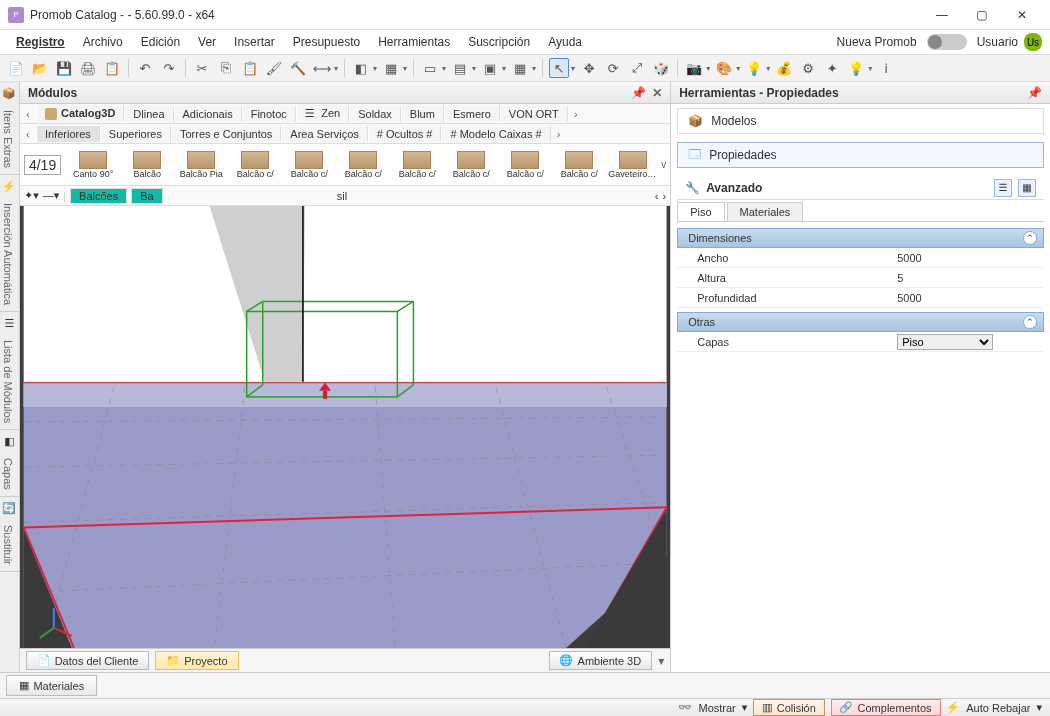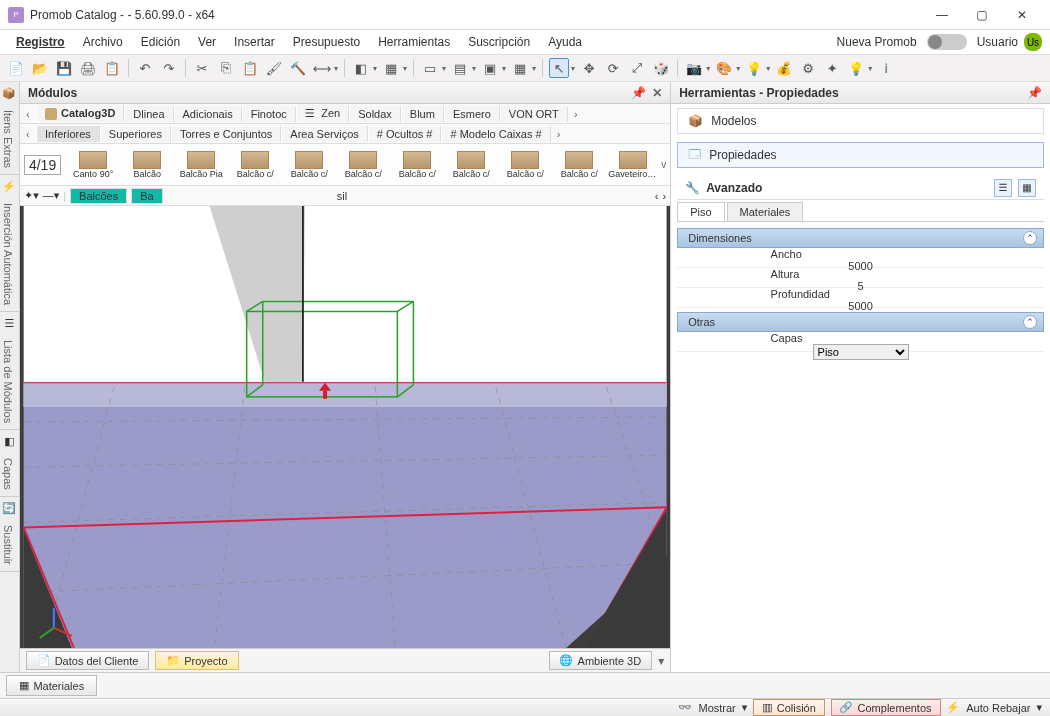--- a/index.html
+++ b/index.html
@@ -81,21 +81,21 @@
 .adv-row .adv-icon { color:#d08030; }
 .adv-row .ic-btn { width:18px; height:18px; border:1px solid #9ab8e0; display:flex; align-items:center; justify-content:center; cursor:pointer; background:#eaf2ff; font-size:10px; }
 
 .prop-tabs { height: 22px; display: flex; align-items: flex-end; margin: 0 6px; border-bottom:1px solid #ccc; }
 .prop-tabs .ptab { padding: 3px 12px; border: 1px solid #ccc; border-bottom: none; font-size:11px; cursor:pointer; margin-right:2px; background:#f0f0f0; }
 .prop-tabs .ptab.active { background:#fff; }
 
 .prop-section { margin: 6px; }
 .sec-header { background: linear-gradient(#c8dcf0,#a8c4e0); height: 20px; display: flex; align-items: center; padding: 0 10px; font-size: 11px; border:1px solid #88aad0; position:relative; }
 .sec-header .collapse { position:absolute; right:6px; width:14px; height:14px; border:1px solid #88aad0; border-radius:50%; display:flex; align-items:center; justify-content:center; font-size:9px; background:#fff; cursor:pointer; }
-.prop-row { height: 20px; display: flex; align-items: center; border-bottom: 1px solid #eee; font-size:11px;flex-direction:column; }
+.prop-row { height: 20px; display: flex; align-items: center; border-bottom: 1px solid #eee; font-size:11px; }
 .prop-row .pk { width: 220px; padding-left: 20px; }
 .prop-row .pv { flex: 1; }
 .prop-row select { width: 96px; font-size:11px; border:1px solid #aaa; }
 
 
 .bottom-tabs { height: 26px; display: flex; align-items: center; padding: 0 6px; border-top: 1px solid #ccc; background:#f5f5f5; }
 .bottom-tabs .btab { padding: 3px 12px; border: 1px solid #bbb; background: linear-gradient(#fefefe,#e8e8e8); font-size:11px; cursor:pointer; display:flex; gap:4px; align-items:center; }
 
 
 .status-bar { height: 18px; background: linear-gradient(#f8f8f8,#e8e8e8); border-top: 1px solid #ccc; display: flex; align-items: center; padding: 0 8px; font-size: 11px; gap:6px; }

